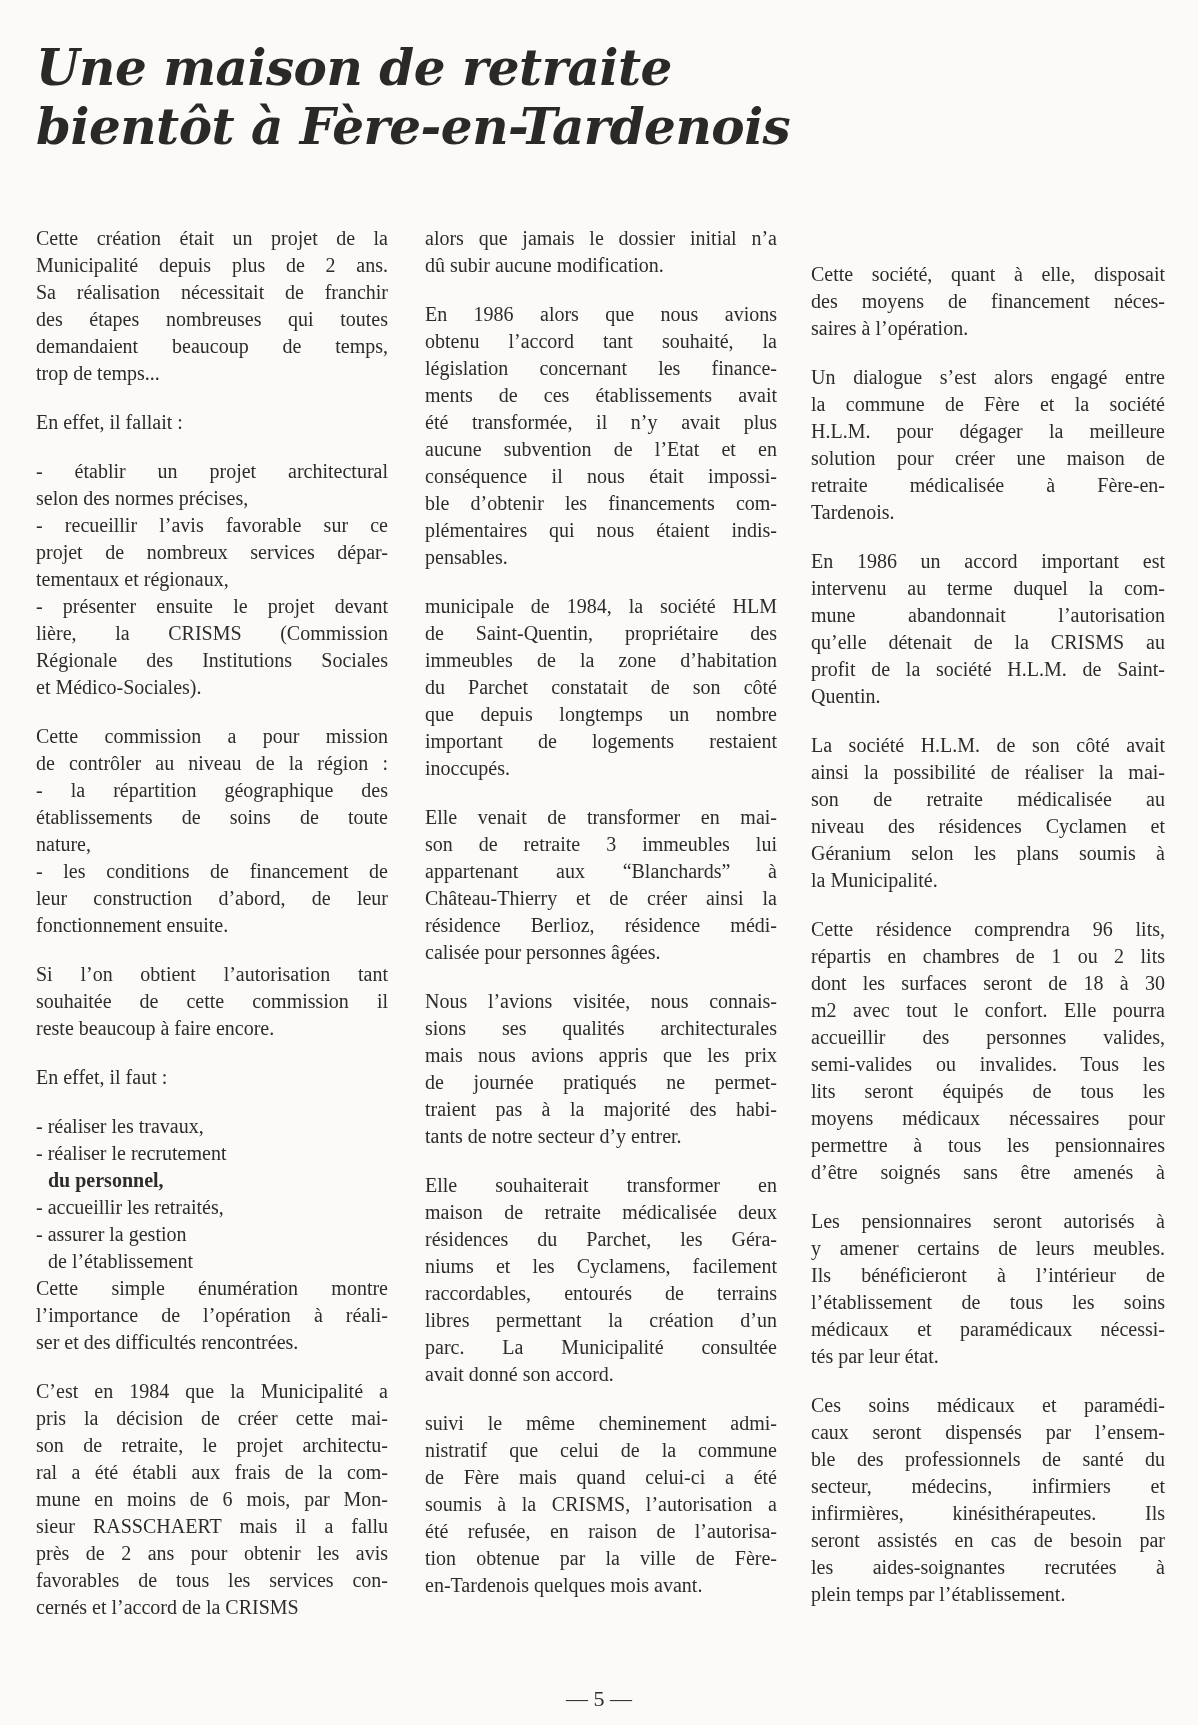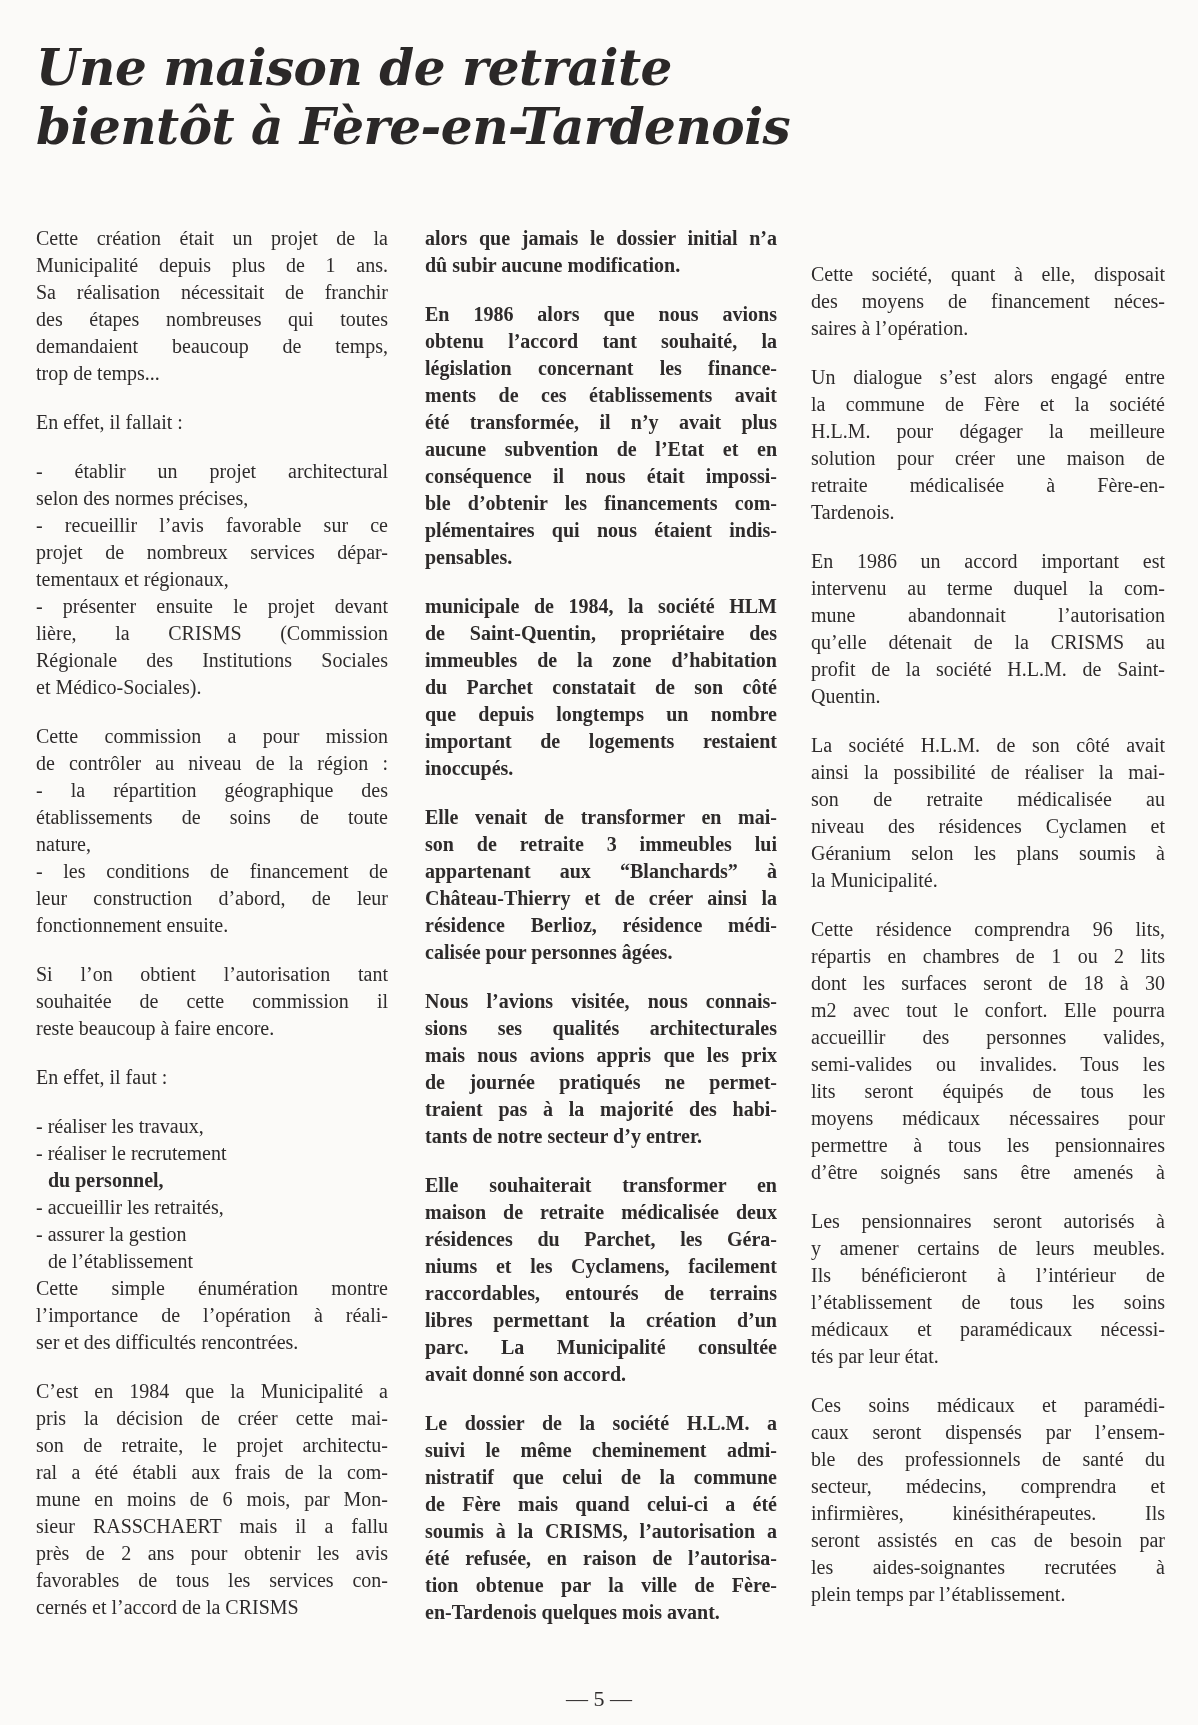--- a/index.html
+++ b/index.html
@@ -14,21 +14,21 @@
   .title {
     position: absolute; left: 36px; top: 38px; margin: 0;
     font-family: "DejaVu Serif", serif;
     font-style: italic; font-weight: bold;
     font-size: 50px; line-height: 59px;
     color: #2b2828; letter-spacing: -0.5px;
   }
   .title span { display: block; }
   .col { position: absolute; top: 225px; }
   .col1 { left: 36px; width: 352px; }
-  .col2 { left: 425px; width: 352px; font-weight: bold; }
+  .col2 { left: 425px; width: 352px; }
   .col3 { left: 811px; width: 354px; margin-top: 36px; }
   .para { margin: 0; }
   .line {
     display: block;
     font-family: "Liberation Serif", serif;
     font-size: 20px; line-height: 27px; height: 27px;
     white-space: nowrap; text-align: justify; text-align-last: justify;
     overflow: visible;
   }
   .line.last { text-align-last: left; }
@@ -44,21 +44,21 @@
 
 <div class="page">
   <h1 class="title">
     <span>Une maison de retraite</span>
     <span>bientôt à Fère-en-Tardenois</span>
   </h1>
 
   <div class="col col1">
       <p class="para">
         <span class="line">Cette création était un projet de la</span>
-        <span class="line">Municipalité depuis plus de 1 ans.</span>
+        <span class="line">Municipalité depuis plus de 2 ans.</span>
         <span class="line">Sa réalisation nécessitait de franchir</span>
         <span class="line">des étapes nombreuses qui toutes</span>
         <span class="line">demandaient beaucoup de temps,</span>
         <span class="line last">trop de temps...</span>
       </p>
       <div class="gap" style="height: 22px;"></div>
       <p class="para">
         <span class="line last">En effet, il fallait :</span>
       </p>
       <div class="gap" style="height: 22px;"></div>
@@ -171,21 +171,20 @@
         <span class="line">maison de retraite médicalisée deux</span>
         <span class="line">résidences du Parchet, les Géra-</span>
         <span class="line">niums et les Cyclamens, facilement</span>
         <span class="line">raccordables, entourés de terrains</span>
         <span class="line">libres permettant la création d’un</span>
         <span class="line">parc. La Municipalité consultée</span>
         <span class="line last">avait donné son accord.</span>
       </p>
       <div class="gap" style="height: 22px;"></div>
       <p class="para">
-        <span class="line">Le dossier de la société H.L.M. a</span>
         <span class="line">suivi le même cheminement admi-</span>
         <span class="line">nistratif que celui de la commune</span>
         <span class="line">de Fère mais quand celui-ci a été</span>
         <span class="line">soumis à la CRISMS, l’autorisation a</span>
         <span class="line">été refusée, en raison de l’autorisa-</span>
         <span class="line">tion obtenue par la ville de Fère-</span>
         <span class="line last">en-Tardenois quelques mois avant.</span>
       </p>
     </div>
   <div class="col col3">
@@ -241,21 +240,21 @@
         <span class="line">Ils bénéficieront à l’intérieur de</span>
         <span class="line">l’établissement de tous les soins</span>
         <span class="line">médicaux et paramédicaux nécessi-</span>
         <span class="line last">tés par leur état.</span>
       </p>
       <div class="gap" style="height: 22px;"></div>
       <p class="para">
         <span class="line">Ces soins médicaux et paramédi-</span>
         <span class="line">caux seront dispensés par l’ensem-</span>
         <span class="line">ble des professionnels de santé du</span>
-        <span class="line">secteur, médecins, comprendra et</span>
+        <span class="line">secteur, médecins, infirmiers et</span>
         <span class="line">infirmières, kinésithérapeutes. Ils</span>
         <span class="line">seront assistés en cas de besoin par</span>
         <span class="line">les aides-soignantes recrutées à</span>
         <span class="line last">plein temps par l’établissement.</span>
       </p>
     </div>
 
   <div class="footer">— 5 —</div>
 </div>
 

